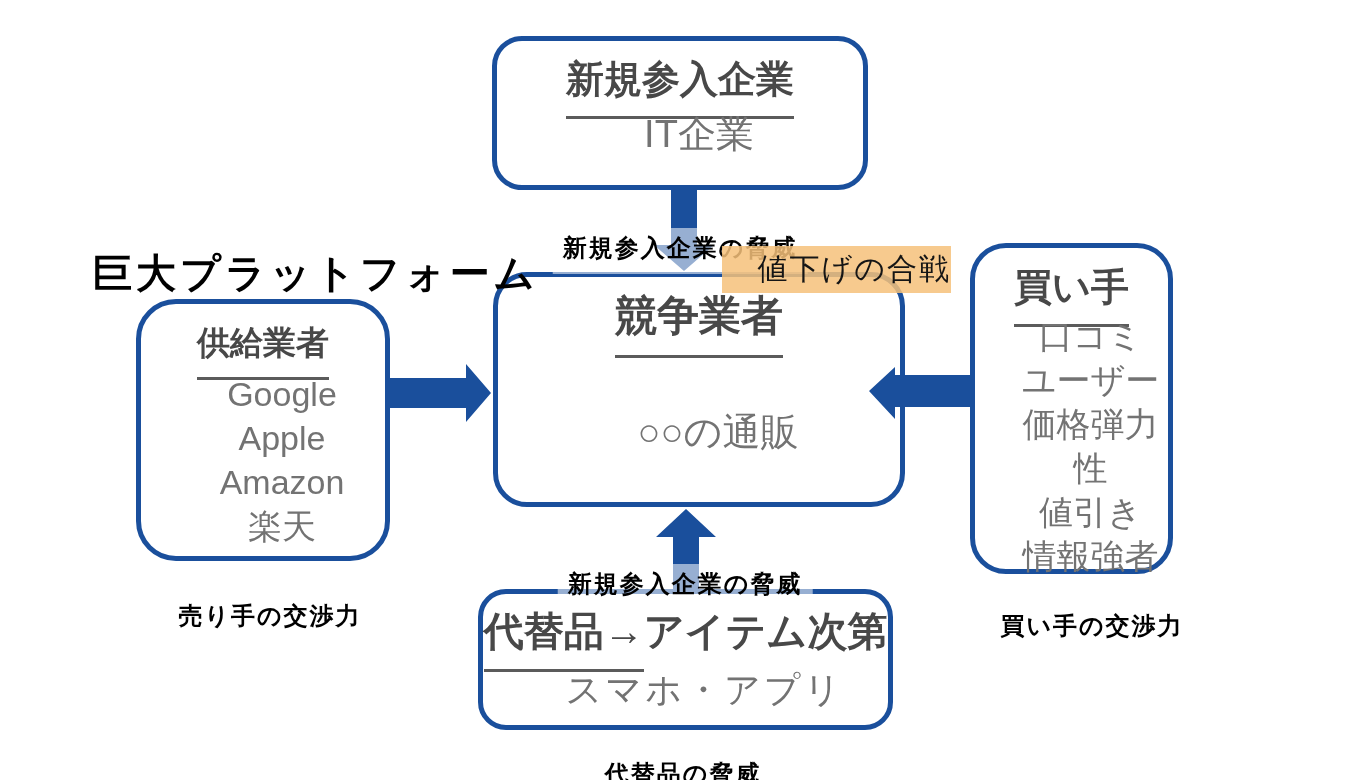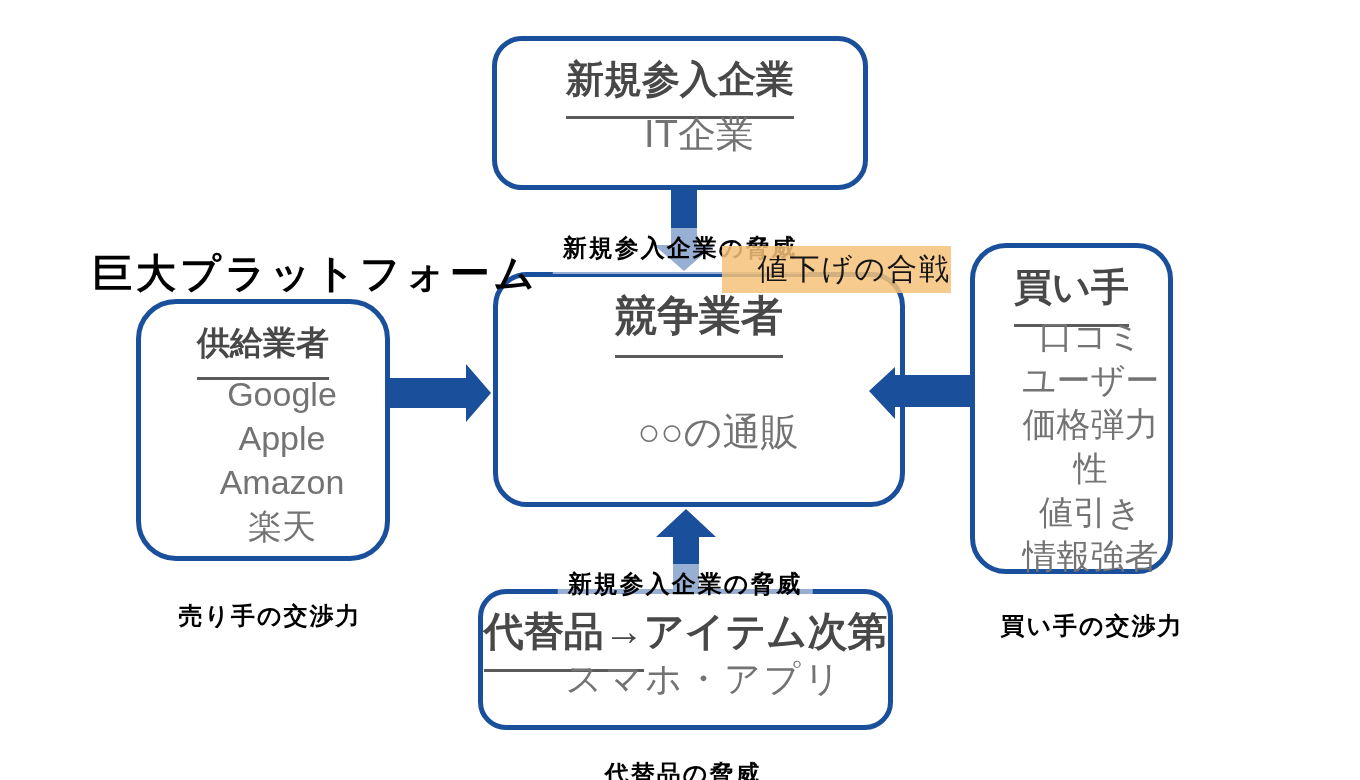--- a/index.html
+++ b/index.html
@@ -27,21 +27,21 @@
   #box-suppliers{left:136px;top:299px;width:254px;height:262px;border-radius:40px;}
   #box-suppliers .box-title{padding-top:16px;font-size:33px;line-height:46px;}
   #box-suppliers .box-body{font-size:34px;line-height:44px;margin-top:6px;}
 
   #box-buyers{left:970px;top:243px;width:203px;height:331px;border-radius:36px;}
   #box-buyers .box-title{padding-top:16px;font-size:38px;line-height:46px;}
   #box-buyers .box-body{font-size:34px;line-height:44px;margin-top:4px;}
 
   #box-substitutes{left:478px;top:589px;width:415px;height:141px;border-radius:28px;}
   #box-substitutes .box-title{padding-top:12px;font-size:40px;line-height:50px;}
-  #box-substitutes .box-body{font-size:36px;line-height:44px;margin-top:1px;letter-spacing:3px;}
+  #box-substitutes .box-body{font-size:36px;line-height:44px;margin-top:12px;letter-spacing:3px;}
 
   
   #arrows{position:absolute;left:0;top:0;z-index:2;pointer-events:none;}
   #arrows polygon{fill:#1a4f9c;}
 
   
   .flow-label{
     position:absolute;z-index:3;font-weight:bold;color:#000000;
     font-size:24px;letter-spacing:2px;white-space:nowrap;
   }

